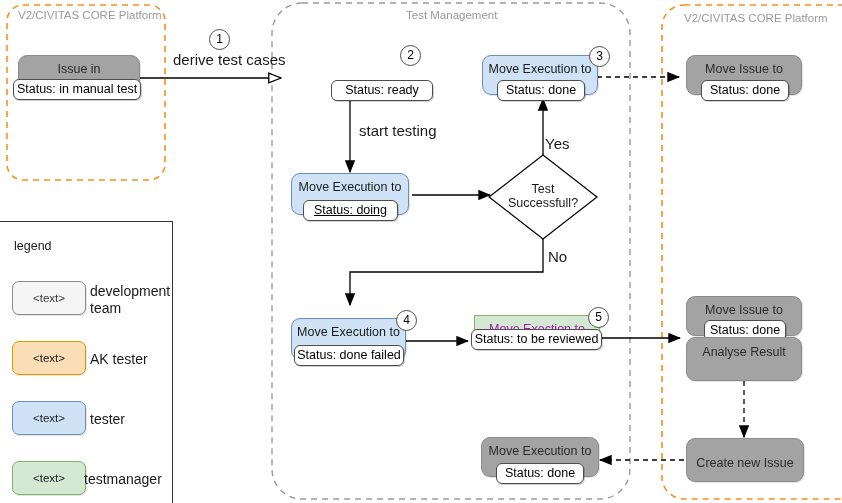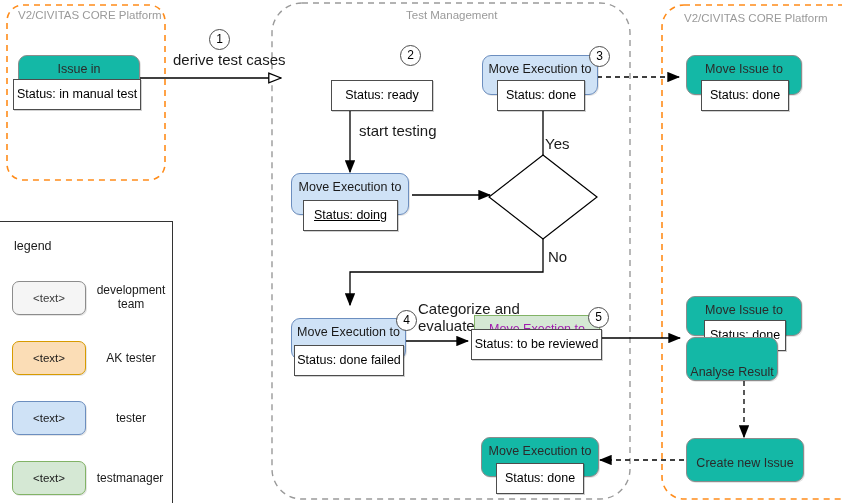--- a/index.html
+++ b/index.html
@@ -5,39 +5,39 @@
   html,body{margin:0;padding:0;background:#ffffff;}
   body{width:842px;height:503px;position:relative;overflow:hidden;
        font-family:"Liberation Sans",sans-serif;color:#000;}
   #canvas{position:absolute;inset:0;width:842px;height:503px;}
   svg.layer{position:absolute;left:0;top:0;width:842px;height:503px;overflow:visible;}
 
   
   .pbox{
     position:absolute;box-sizing:border-box;
     border:1px solid #8c8c8c;border-radius:9px;
-    background:#14b8a6;
+    background:#a3a3a3;
     display:flex;align-items:flex-start;justify-content:center;
     font-size:12.5px;line-height:1.1;color:#2b2b2b;
     padding-top:7px;
     box-shadow:1px 1px 0 rgba(0,0,0,.10);
   }
   .pbox.sq{border-radius:0;}
   .pbox.orange{background:#fbddb6;border-color:#d79b00;color:#1a1a1a;}
   .pbox.blue{background:#cfe2f6;border-color:#6c8ebf;color:#1a1a1a;}
   .pbox.green{background:#d5e8d4;border-color:#82b366;color:#a21caf;}
   .pbox .cap{display:block;width:100%;text-align:center;white-space:nowrap;}
 
   
   .chip{
     position:absolute;box-sizing:border-box;
-    border:1px solid #4d4d4d;border-radius:0;background:#ffffff;
+    border:1px solid #4d4d4d;border-radius:6px;background:#ffffff;
     font-size:12.5px;line-height:1;color:#000;
     display:flex;align-items:center;justify-content:center;
-    white-space:nowrap;padding:0 6px;height:31px;
+    white-space:nowrap;padding:0 6px;height:21px;
     box-shadow:1px 1px 0 rgba(0,0,0,.18);
   }
 
   
   .badge{
     position:absolute;width:21px;height:21px;border-radius:50%;
     border:1px solid #4d4d4d;background:#fff;color:#000;
     font-size:12px;line-height:19px;text-align:center;
     box-sizing:border-box;
   }
@@ -63,21 +63,21 @@
           border-top:1.6px solid #333;border-right:1.6px solid #333;
           box-sizing:border-box;background:#fff;}
   #legend .ltitle{position:absolute;left:14px;top:17px;font-size:12.5px;color:#1a1a1a;}
   .lbox{position:absolute;box-sizing:border-box;width:74px;height:34px;
         border:1px solid #8c8c8c;border-radius:7px;background:#f5f5f5;
         display:flex;align-items:center;justify-content:center;
         font-size:11.5px;color:#3a3a3a;box-shadow:1px 1px 0 rgba(0,0,0,.10);}
   .lbox.orange{background:#fbddb6;border-color:#d79b00;color:#1a1a1a;}
   .lbox.blue{background:#cfe2f6;border-color:#6c8ebf;color:#1a1a1a;}
   .lbox.green{background:#d5e8d4;border-color:#82b366;color:#1a1a1a;}
-  .ltext{position:absolute;font-size:12px;color:#1a1a1a;text-align:center;
+  .ltext{position:absolute;font-size:14px;color:#1a1a1a;
          line-height:1.2;white-space:nowrap;}
 </style>
 </head>
 <body>
 
 <div id="canvas">
 
   <svg class="layer">
     <defs>
       <marker id="arrFill" markerWidth="10" markerHeight="8" refX="9" refY="4" orient="auto">
@@ -140,20 +140,24 @@
   <div class="chip" style="left:299px;top:80px;width:102px;margin-left:32px;">Status: ready</div>
   <div class="badge" style="left:400px;top:45px;">2</div>
 
   <div class="elabel" style="left:359px;top:122px;">start testing</div>
 
   <div class="pbox blue" style="left:291px;top:173px;width:118px;height:42px;">
     <span class="cap">Move Execution to</span>
   </div>
   <div class="chip" style="left:303px;top:200px;width:95px;text-decoration:underline;">Status: doing</div>
 
+  <div class="dtext" style="left:489px;top:182px;width:108px;">
+    <span>Test</span><br>
+    <span>Successfull?</span>
+  </div>
 
   <div class="elabel" style="left:545px;top:135px;">Yes</div>
   <div class="elabel" style="left:548px;top:248px;">No</div>
 
   <div class="pbox blue" style="left:482px;top:55px;width:116px;height:40px;">
     <span class="cap">Move Execution to</span>
   </div>
   <div class="chip" style="left:497px;top:80px;width:88px;">Status: done</div>
   <div class="badge" style="left:589px;top:46px;">3</div>
 
@@ -161,37 +165,33 @@
     <span class="cap">Move Issue to</span>
   </div>
   <div class="chip" style="left:701px;top:80px;width:88px;">Status: done</div>
 
   <div class="pbox blue" style="left:291px;top:318px;width:115px;height:42px;">
     <span class="cap">Move Execution to</span>
   </div>
   <div class="chip" style="left:294px;top:345px;width:110px;">Status: done failed</div>
   <div class="badge" style="left:396px;top:310px;">4</div>
 
-  <div class="elabel" style="left:418px;top:300px;">
-    <span>Categorize and</span><br>
-    <span>evaluate</span>
-  </div>
 
   <div class="pbox green sq" style="left:474px;top:315px;width:126px;height:30px;">
     <span class="cap">Move Exection to</span>
   </div>
   <div class="chip" style="left:471px;top:329px;width:131px;">Status: to be reviewed</div>
   <div class="badge" style="left:588px;top:307px;">5</div>
 
   <div class="pbox" style="left:686px;top:296px;width:116px;height:40px;">
     <span class="cap">Move Issue to</span>
   </div>
   <div class="chip" style="left:704px;top:320px;width:82px;">Status: done</div>
 
-  <div class="pbox" style="left:686px;top:337px;width:92px;height:44px;align-items:flex-end;padding-top:16px;">
+  <div class="pbox" style="left:686px;top:337px;width:116px;height:44px;align-items:flex-start;padding-top:8px;">
     <span class="cap">Analyse Result</span>
   </div>
 
   <div class="pbox" style="left:686px;top:438px;width:118px;height:44px;align-items:center;padding-top:8px;">
     <span class="cap">Create new Issue</span>
   </div>
 
   <div class="pbox" style="left:481px;top:437px;width:118px;height:40px;">
     <span class="cap">Move Execution to</span>
   </div>

